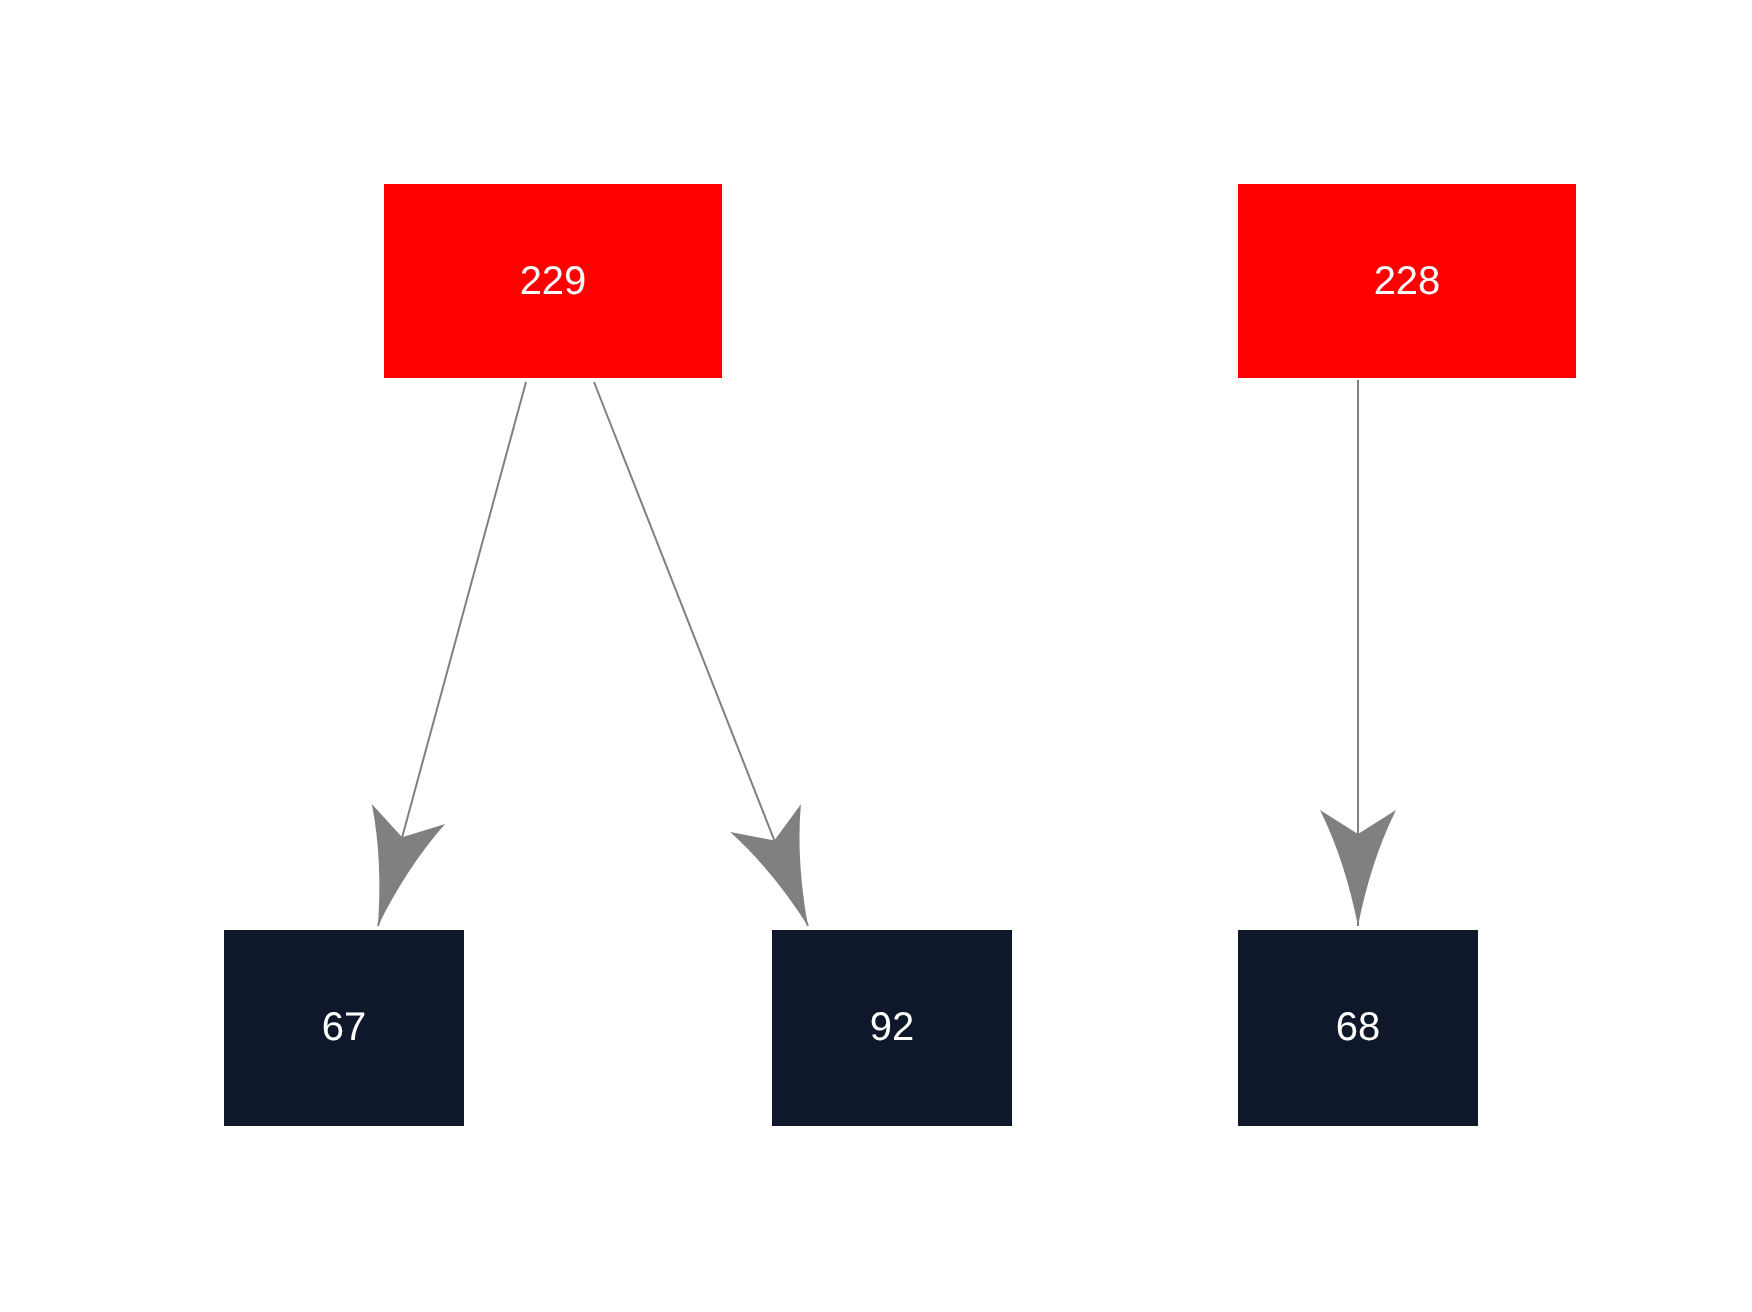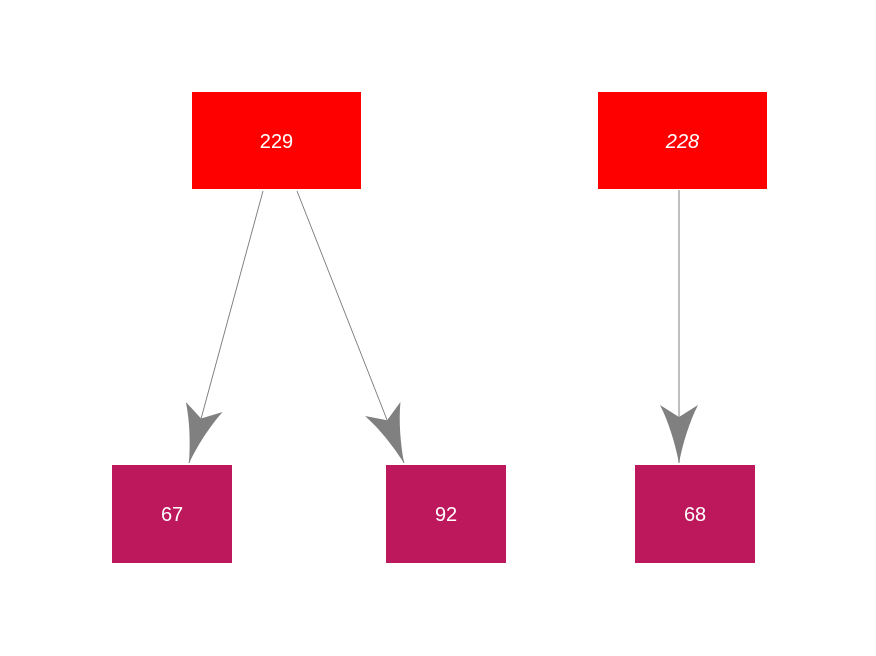--- a/index.html
+++ b/index.html
@@ -34,27 +34,27 @@
     line-height: 1;
   }
   .node.parent {
     width: 169px;
     height: 97px;
     background: #ff0000;
   }
   .node.child {
     width: 120px;
     height: 98px;
-    background: #be185d;
+    background: #0f172a;
   }
   .node-parent1 { left: 192px; top: 92px; }
-  .node-parent2 { left: 598px; top: 92px; font-style: italic; }
+  .node-parent2 { left: 619px; top: 92px; }
   .node-child1  { left: 112px; top: 465px; }
   .node-child2  { left: 366px; top: 465px; margin-left: 20px; }
-  .node-child3  { left: 619px; top: 465px; margin-left: 16px; }
+  .node-child3  { left: 619px; top: 465px; }
 </style>
 </head>
 <body>
 
 <div class="canvas">
 
   <svg class="edges-layer" width="876" height="656" viewBox="0 0 876 656" xmlns="http://www.w3.org/2000/svg">
     <defs>
       <marker id="gray-arrowhead" viewBox="0 -20 60 40" refX="58" refY="0" markerWidth="60" markerHeight="40" markerUnits="userSpaceOnUse" orient="auto">
         <path d="M 58 0 C 38 4, 18 10, 0 19 L 12 0 L 0 -19 C 18 -10, 38 -4, 58 0 Z" fill="#808080"></path>

